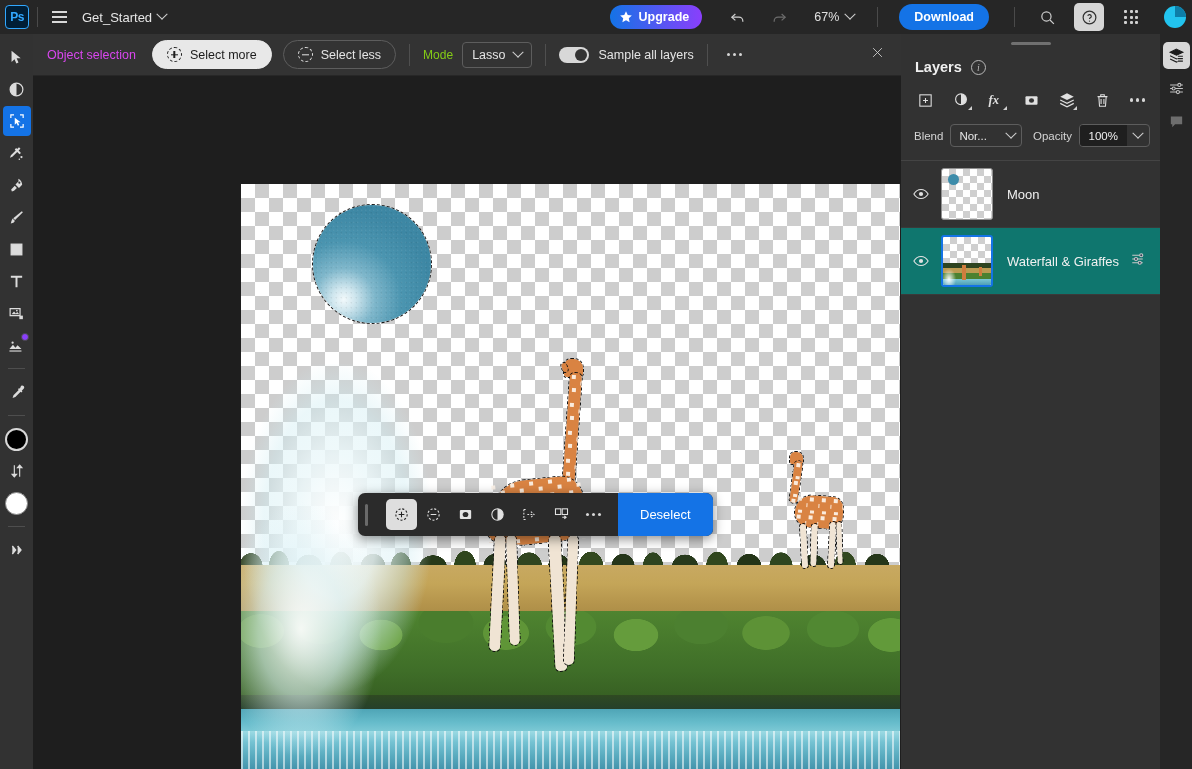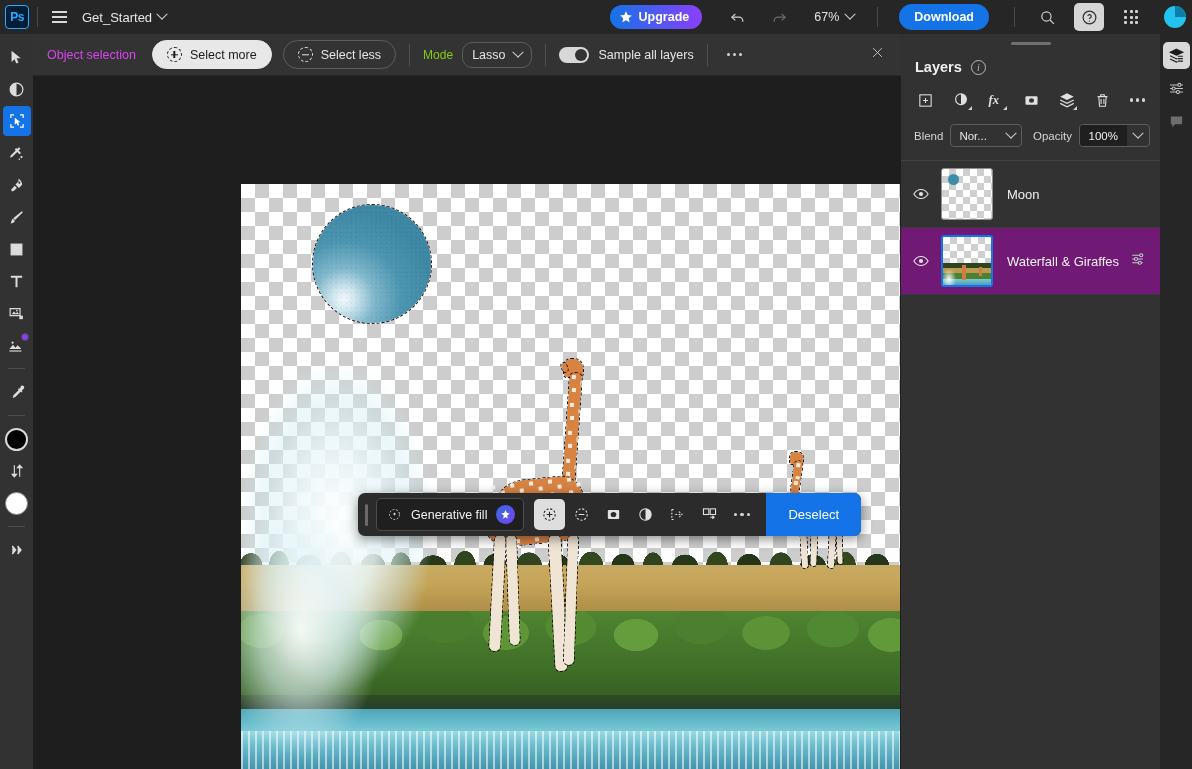--- a/index.html
+++ b/index.html
@@ -101,21 +101,21 @@
   .dashcircle::before, .dashcircle::after {
     content:''; position:absolute; background: currentColor;
   }
   .dashcircle::before { left: 50%; top: 3px; width: 1.4px; height: 7px; transform: translateX(-50%); }
   .dashcircle::after  { top: 50%; left: 3px; height: 1.4px; width: 7px; transform: translateY(-50%); }
   .dashcircle.minus::before { display: none; }
   .opt-sep { width: 1px; height: 22px; background: #4f4f4f; margin: 0 13px; }
   .opt-label { font-size: 12px; color: #84cc16; margin-right: 9px; }
   .selectbox {
     display: flex; align-items: center; gap: 9px; font-size: 12.5px;
-    border: 1px solid #5d5d5d; border-radius: 10px; padding: 5px 9px;
+    border: 1px solid #5d5d5d; border-radius: 4px; padding: 5px 9px;
     color: #e4e4e4; background: transparent; cursor: pointer;
   }
   .toggle {
     width: 30px; height: 16px; border-radius: 9px; background: #d8d8d8;
     position: relative; cursor: pointer; flex: none;
   }
   .toggle i { position: absolute; width: 12px; height: 12px; border-radius: 50%;
     background: #333; top: 2px; right: 2px; display: block; }
   .opt-toggle-label { font-size: 12.5px; color: #e4e4e4; margin-left: 9px; white-space: nowrap; }
   .ellipsis { display: flex; gap: 3px; align-items: center; cursor: pointer; padding: 6px; }
@@ -349,21 +349,21 @@
     width: 52px; background: #1f1f1f; color: #efefef; font-size: 11.5px;
     display: flex; align-items: center; justify-content: center;
   }
   .op-arrow { width: 25px; display: flex; align-items: center; justify-content: center; cursor: pointer; }
   .panel-divider { height: 1px; background: #444; margin: 13px 0 0; }
 
   .layer-row {
     display: flex; align-items: center; height: 67px; padding: 0 12px 0 0;
     border-bottom: 1px solid #3a3a3a; cursor: pointer;
   }
-  .layer-row.selected { background: #701a75; align-items: center; }
+  .layer-row.selected { background: #0f766e; align-items: center; }
   .eye { width: 40px; display: flex; align-items: center; justify-content: center; cursor: pointer; }
   .eye svg { stroke: #e2e2e2; fill: none; stroke-width: 1.4; }
   .thumb {
     width: 52px; height: 52px; border: 1.5px solid #8f8f8f; border-radius: 3px;
     background-color: #fff;
     background-image:
       linear-gradient(45deg, #cfcfcf 25%, transparent 25%, transparent 75%, #cfcfcf 75%),
       linear-gradient(45deg, #cfcfcf 25%, transparent 25%, transparent 75%, #cfcfcf 75%);
     background-size: 14px 14px; background-position: 0 0, 7px 7px;
     overflow: hidden; position: relative; flex: none;
@@ -643,32 +643,20 @@
         <div class="g-leg ants" style="left:48px; top:70px; width:6px; height:46px; border-radius:3px; transform:rotate(3deg);"></div>
         <div class="g-leg ants" style="left:56px; top:70px; width:5px; height:42px; border-radius:3px; transform:rotate(-2deg);"></div>
       </div>
 
       <div class="moon"></div>
     </div>
   </div>
 
   <div class="taskbar">
     <div class="tb-grip"></div>
-    <div class="genfill">
-      <svg class="spark" viewBox="0 0 24 24" fill="none" stroke="#e8e8e8" stroke-width="1.4">
-        <circle cx="12" cy="12" r="8" stroke-dasharray="3 2.6"></circle>
-        <path d="M12 8.2l.9 2 2 .9-2 .9-.9 2-.9-2-2-.9 2-.9z" fill="#e8e8e8" stroke="none"></path>
-      </svg>
-      <span>Generative fill</span>
-      <span class="genstar">
-        <svg viewBox="0 0 24 24">
-            <path d="M12 2l2.6 6.3L21 10l-5.2 4.2L17 21l-5-3.4L7 21l1.2-6.8L3 10l6.4-1.7z"></path>
-          </svg>
-      </span>
-    </div>
     <div class="tb-icons">
       <div class="tb-ibtn active">
         <svg width="17" height="17" viewBox="0 0 24 24">
             <circle cx="12" cy="12" r="8" stroke-dasharray="3 2.4"></circle>
             <path d="M12 8v8M8 12h8"></path>
           </svg>
       </div>
       <div class="tb-ibtn">
         <svg width="17" height="17" viewBox="0 0 24 24">
             <circle cx="12" cy="12" r="8" stroke-dasharray="3 2.4"></circle>

